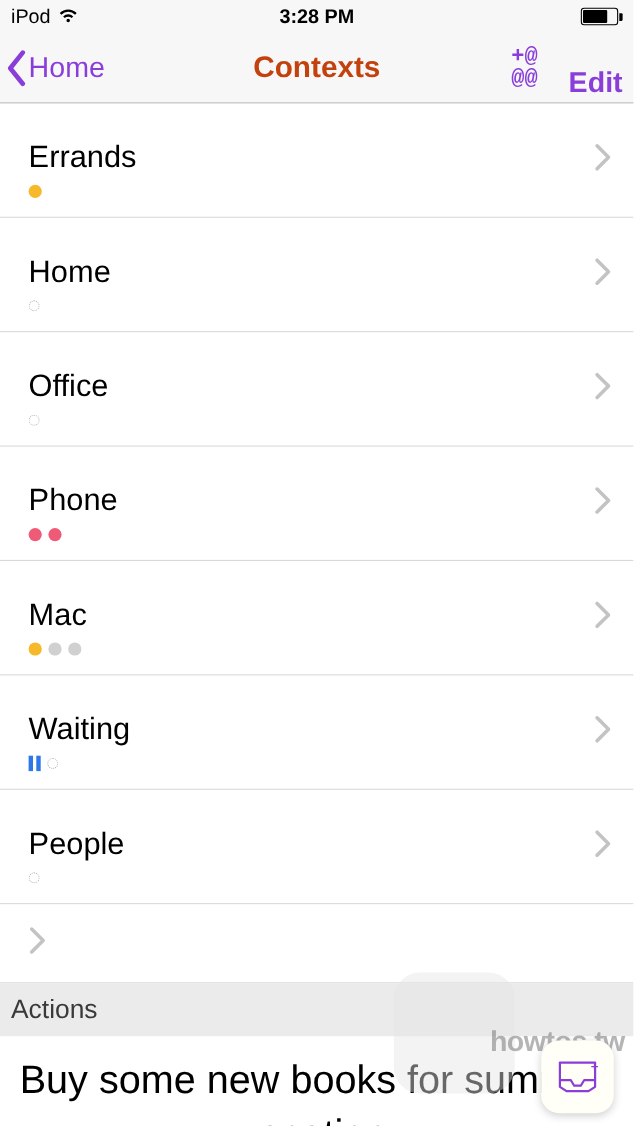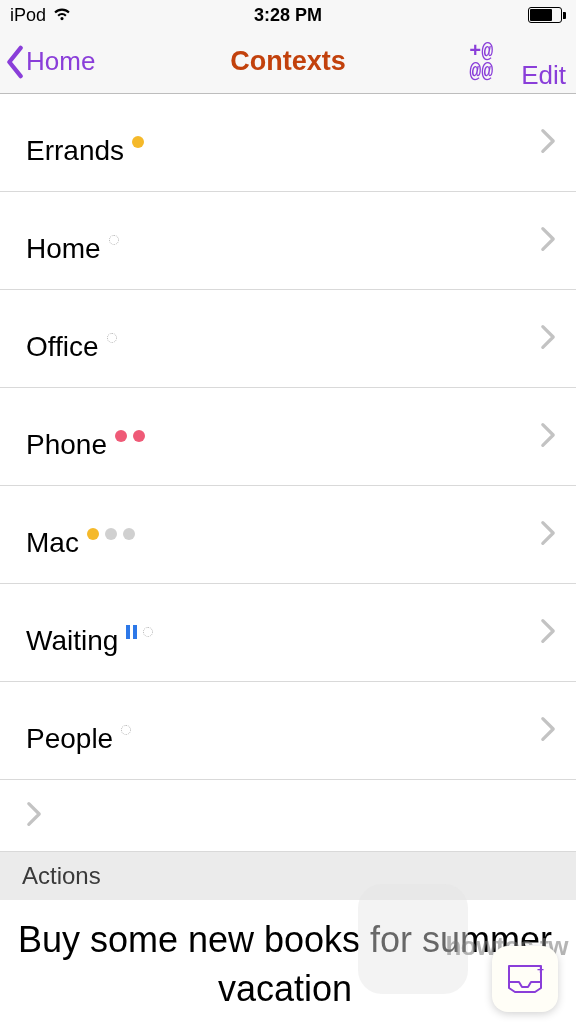--- a/index.html
+++ b/index.html
@@ -58,51 +58,51 @@
     color: #8a3ed9;
     font-size: 20px;
     line-height: 1;
     font-family: "Courier New", monospace;
     font-weight: 600;
     text-align: left;
   }
   .nav-edit {
     color: #8a3ed9;
     font-size: 26px;
-    font-weight: 400;
+    font-weight: 700;
     margin-top: 28px;
   }
   .list { width: 100%; }
   .row {
     padding: 16px 20px 16px 26px;
     border-bottom: 1px solid #d9d9d9;
     display: flex;
     align-items: center;
     justify-content: space-between;
     min-height: 98px;
   }
-  .row-content { display: flex; gap: 8px; margin-top: 17px; }
+  .row-content { display: flex; flex-direction: column; gap: 8px; margin-top: 17px; }
   .row-label { font-size: 28px; font-weight: 400; color: #000; }
   .row-italic { font-style: italic; font-size: 27px; }
   .row.short { min-height: 72px; }
   .indicators { display: flex; align-items: center; gap: 6px; height: 14px; }
   .dot { width: 12px; height: 12px; border-radius: 50%; display: inline-block; }
   .dot.orange { background: #f5b92a; }
   .dot.grey { background: #d0d0d0; }
   .dot.red { background: #ef5a77; }
   .dot.empty { width: 10px; height: 10px; border: 1px dotted #b5b5b5; background: transparent; border-radius: 50%; }
   .pause {
     display: inline-flex;
     gap: 3px;
   }
   .pause span { width: 4px; height: 14px; background: #2d78e8; display: inline-block; }
   .chevron { color: #c3c3c3; }
   .section-header {
     background: #ebebeb;
-    padding: 10px 22px;
+    padding: 10px 10px;
     font-size: 24px;
     font-weight: 400;
     color: #3a3a3a;
   }
   .action-row {
     padding: 16px 20px 16px 14px;
     font-size: 36px;
     color: #000;
     line-height: 1.35;
     text-align: center;

